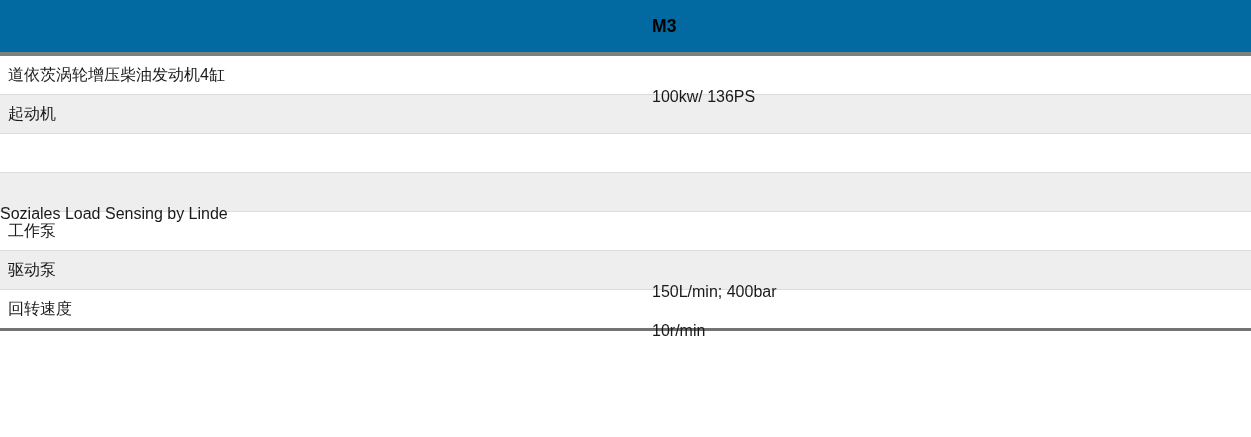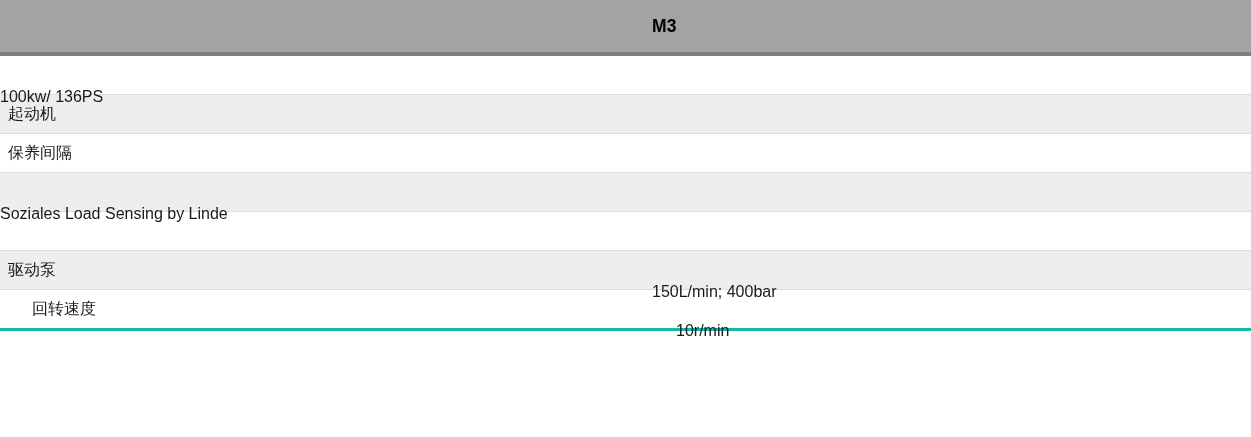--- a/index.html
+++ b/index.html
@@ -13,21 +13,21 @@
     font-family: "Liberation Sans", sans-serif;
     color: #1a1a1a;
     overflow: hidden;
     position: relative;
   }
   .spec-table {
     width: 1251px;
   }
   .table-header {
     height: 52px;
-    background: #a3a3a3;
+    background: #0369a1;
     border-bottom: 4px solid #7f7f7f;
     display: flex;
     align-items: center;
   }
   .header-spacer {
     width: 652px;
     flex: 0 0 652px;
   }
   .header-model {
     font-weight: bold;
@@ -40,22 +40,21 @@
     display: flex;
     align-items: center;
     border-bottom: 1px solid #dcdcdc;
     background: #ffffff;
     font-size: 16px;
   }
   .rows .spec-row:nth-child(even) {
     background: #eeeeee;
   }
   .rows .spec-row:last-child {
-    border-bottom: 3px solid #14b8a6;
-    padding-left: 24px;
+    border-bottom: 3px solid #737373;
   }
   .col-label {
     width: 644px;
     flex: 0 0 644px;
     padding-left: 8px;
     white-space: nowrap;
     overflow: hidden;
   }
   .col-value {
     flex: 1;
@@ -69,32 +68,33 @@
 
 <div class="spec-table">
 
   <div class="table-header">
     <div class="header-spacer"></div>
     <div class="header-model">M3</div>
   </div>
 
   <div class="rows">
     <div class="spec-row">
+      <div class="col-label">道依茨涡轮增压柴油发动机4缸</div>
       <div class="col-value">100kw/ 136PS</div>
     </div>
     <div class="spec-row">
       <div class="col-label">起动机</div>
     </div>
     <div class="spec-row">
-      <div class="col-label">保养间隔</div>
     </div>
     <div class="spec-row">
       <div class="col-value">Soziales Load Sensing by Linde</div>
     </div>
     <div class="spec-row">
+      <div class="col-label">工作泵</div>
     </div>
     <div class="spec-row">
       <div class="col-label">驱动泵</div>
       <div class="col-value">150L/min; 400bar</div>
     </div>
     <div class="spec-row">
       <div class="col-label">回转速度</div>
       <div class="col-value">10r/min</div>
     </div>
   </div>

